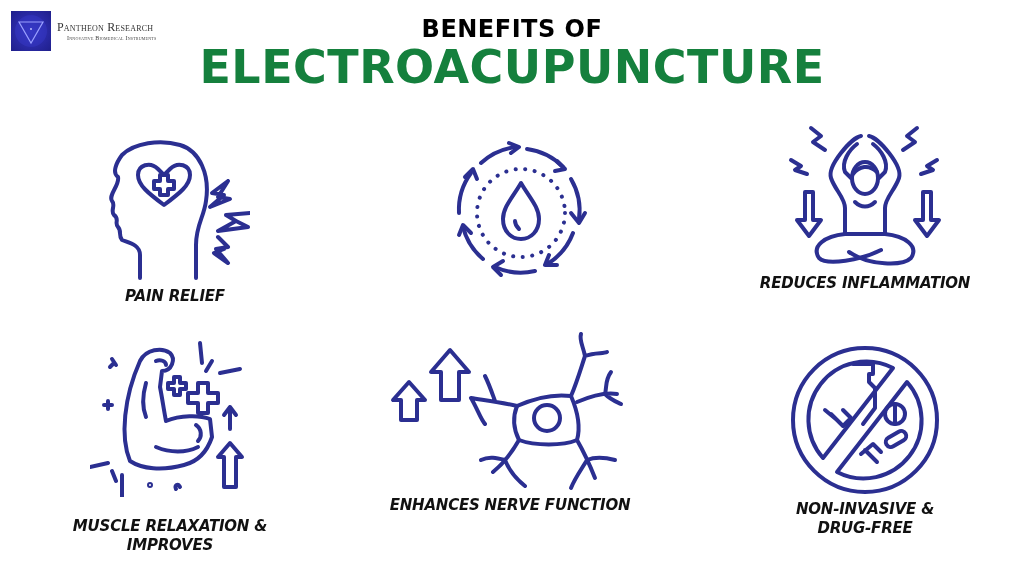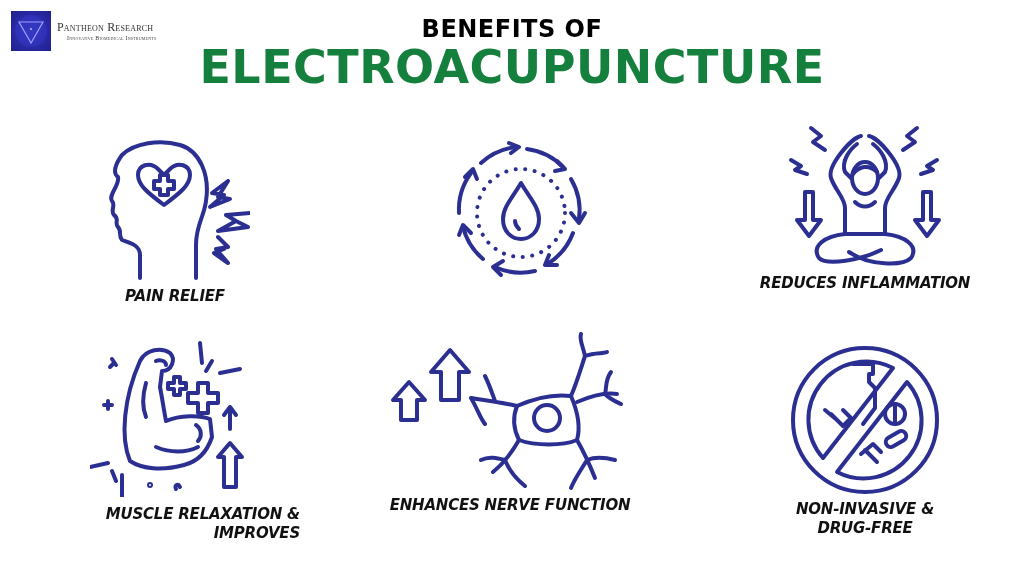--- a/index.html
+++ b/index.html
@@ -113,21 +113,21 @@
       <path d="M78 46 h6 v-6 h6 v6 h6 v6 h-6 v6 h-6 v-6 h-6 Z"></path>
       <path d="M98 56 h10 v-10 h10 v10 h10 v10 h-10 v10 h-10 v-10 h-10 Z"></path>
       <path d="M110 6 L112 26 M122 24 L116 34 M130 36 L150 32"></path>
       <path d="M0 130 L18 126 M22 134 L26 144 M32 138 L32 160"></path>
       <circle cx="60" cy="148" r="1"></circle>
       <path d="M86 152 C84 148 88 146 90 150"></path>
       <path d="M140 70 v22 M134 78 l6 -8 l6 8"></path>
       <path d="M134 150 v-30 h-6 l12 -14 l12 14 h-6 v30 Z"></path>
     </g>
   </svg>
-  <div class="label" style="margin-top:8px;text-align:right;">
+  <div class="label" style="margin-top:20px;">
     <span>MUSCLE RELAXATION &amp;</span><br>
     <span>IMPROVES</span>
   </div>
 </div>
 
 <div class="cell" style="left:360px; top:328px; width:300px;">
   <svg width="250" height="164" viewBox="0 0 250 164">
     <g class="ic" stroke-width="3">
       <path d="M8 72 h8 v20 h16 v-20 h8 l-16 -18 Z"></path>
       <path d="M46 44 h10 v28 h18 v-28 h10 l-19 -22 Z"></path>

